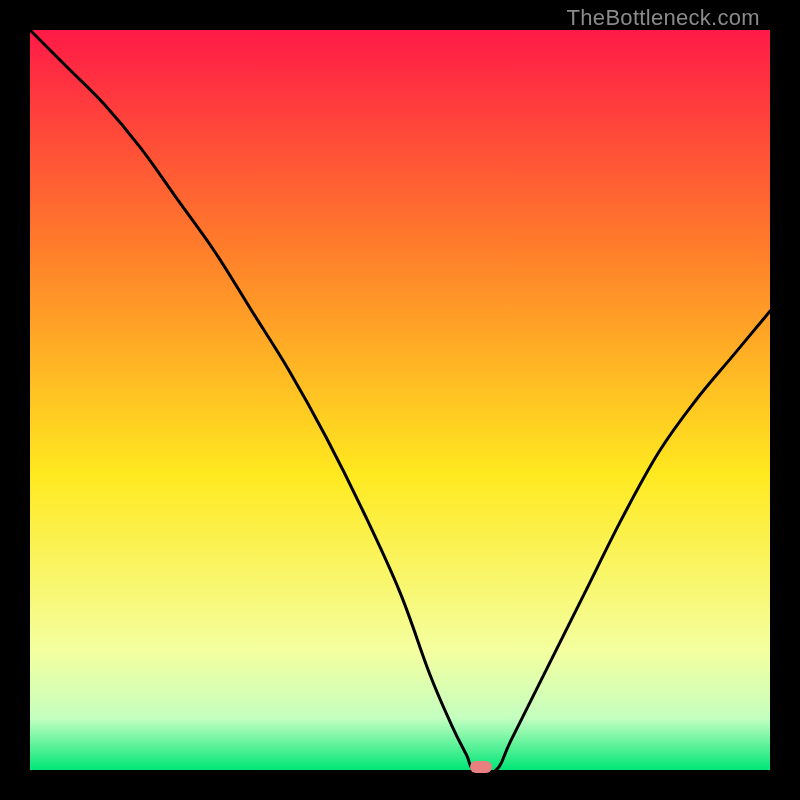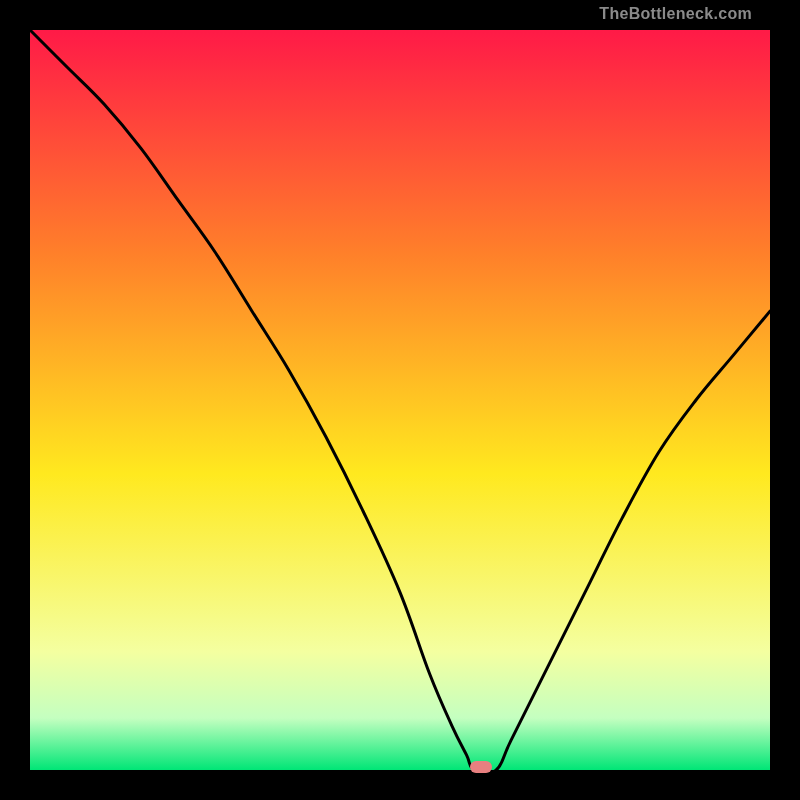--- a/index.html
+++ b/index.html
@@ -26,24 +26,24 @@
   .gradient-bg {
     position: absolute;
     left: 0;
     top: 0;
     width: 100%;
     height: 100%;
   }
   .watermark {
     position: absolute;
     top: 5px;
-    right: 48px;
+    right: 40px;
     font-family: Arial, Helvetica, sans-serif;
-    font-size: 16px;
-    font-weight: 700;
+    font-size: 22px;
+    font-weight: 400;
     color: #8a8a8a;
     letter-spacing: 0.3px;
   }
   svg.curve {
     position: absolute;
     left: 0;
     top: 0;
     width: 100%;
     height: 100%;
   }

